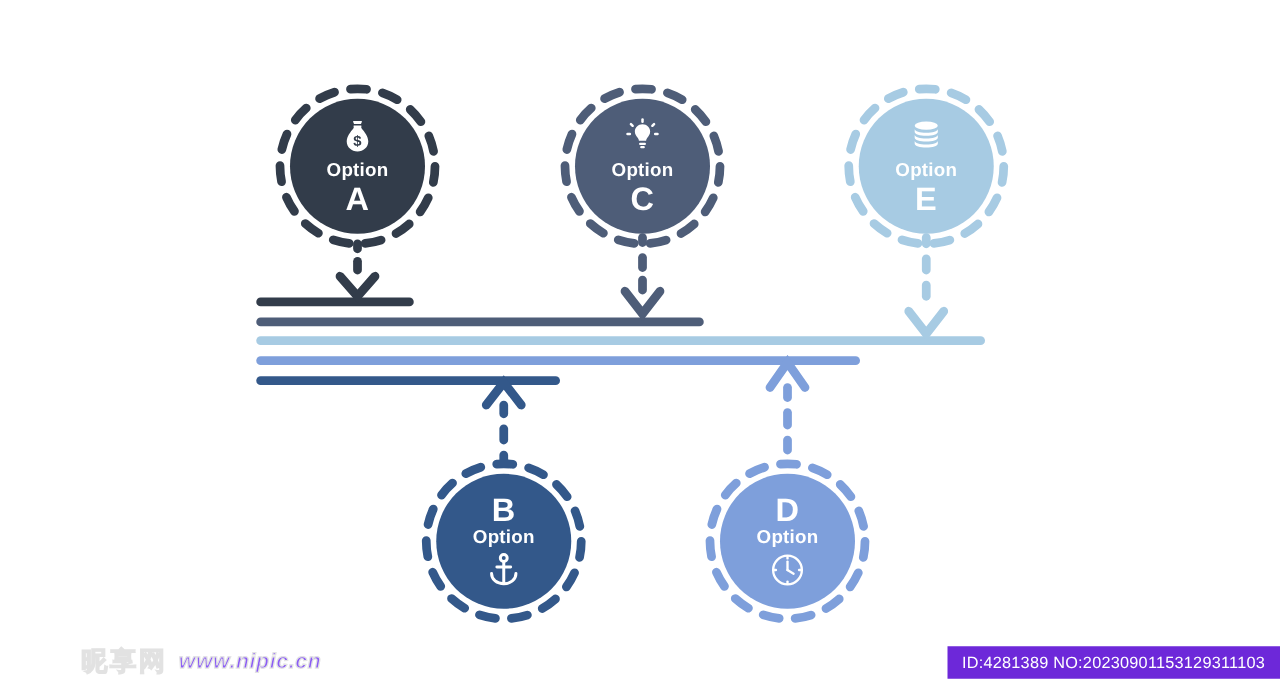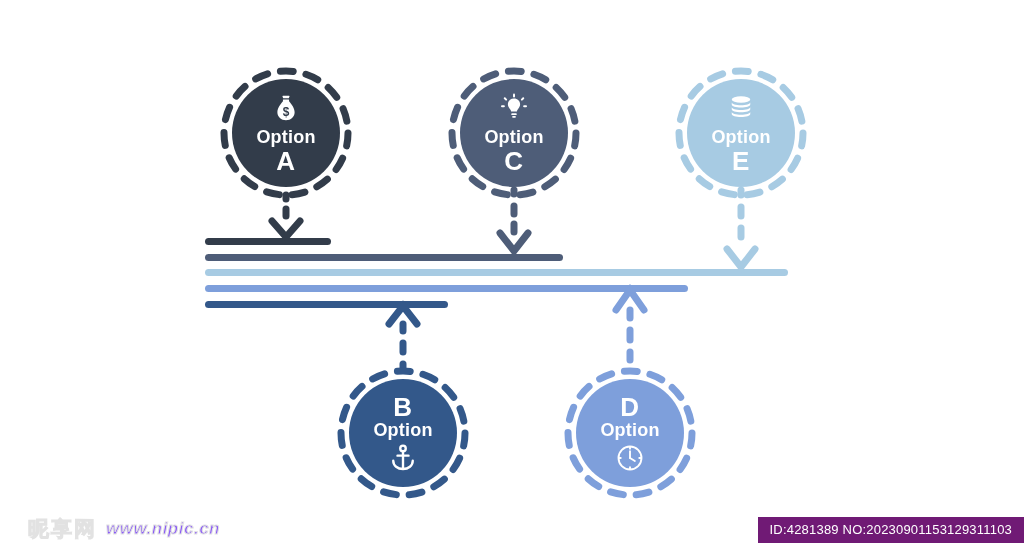--- a/index.html
+++ b/index.html
@@ -15,21 +15,21 @@
   .node{position:absolute;width:136px;height:136px;}
   .node .ring{position:absolute;left:0;top:0;width:136px;height:136px;}
   .node .disc{
     position:absolute;left:14px;top:14px;width:108px;height:108px;
     border-radius:50%;
     display:flex;flex-direction:column;align-items:center;justify-content:center;
     color:#ffffff;text-align:center;line-height:1;
   }
   .node .disc .ico{width:30px;height:30px;display:block;}
   .node .disc .word{
-    font-size:18px;font-weight:bold;letter-spacing:.2px;
+    font-size:15px;font-weight:bold;letter-spacing:.2px;
   }
   .node .disc .letter{
     font-size:26px;font-weight:bold;letter-spacing:.5px;
   }
   .top .ico{margin-bottom:5px;}
   .top .word{margin-bottom:2px;}
   .bottom .letter{margin-bottom:1px;}
   .bottom .word{margin-bottom:4px;}
 
   .bar{position:absolute;height:7px;border-radius:4px;}
@@ -39,29 +39,30 @@
   .footer-wm{
     position:absolute;left:28px;bottom:14px;
     display:flex;align-items:center;gap:9px;
     user-select:none;
   }
   .wm-cn{
     font-size:21px;font-weight:bold;letter-spacing:2px;
     color:#ffffff;
     -webkit-text-stroke:1px #e2e2e2;
     text-shadow:0 0 0 #e2e2e2;
+    margin-left:37px;
   }
   .wm-url{
     font-size:17px;font-style:italic;font-weight:bold;letter-spacing:.5px;
     color:#8b5cf6;
     -webkit-text-stroke:1px #e3e3e3;
   }
   .id-badge{
     position:absolute;right:0;bottom:14px;
-    background:#701a75;color:#ffffff;
+    background:#6d28d9;color:#ffffff;
     font-size:13px;letter-spacing:.2px;
     padding:5px 12px 6px 12px;
     white-space:nowrap;
   }
 </style>
 </head>
 <body>
 
 <div id="stage">
 

